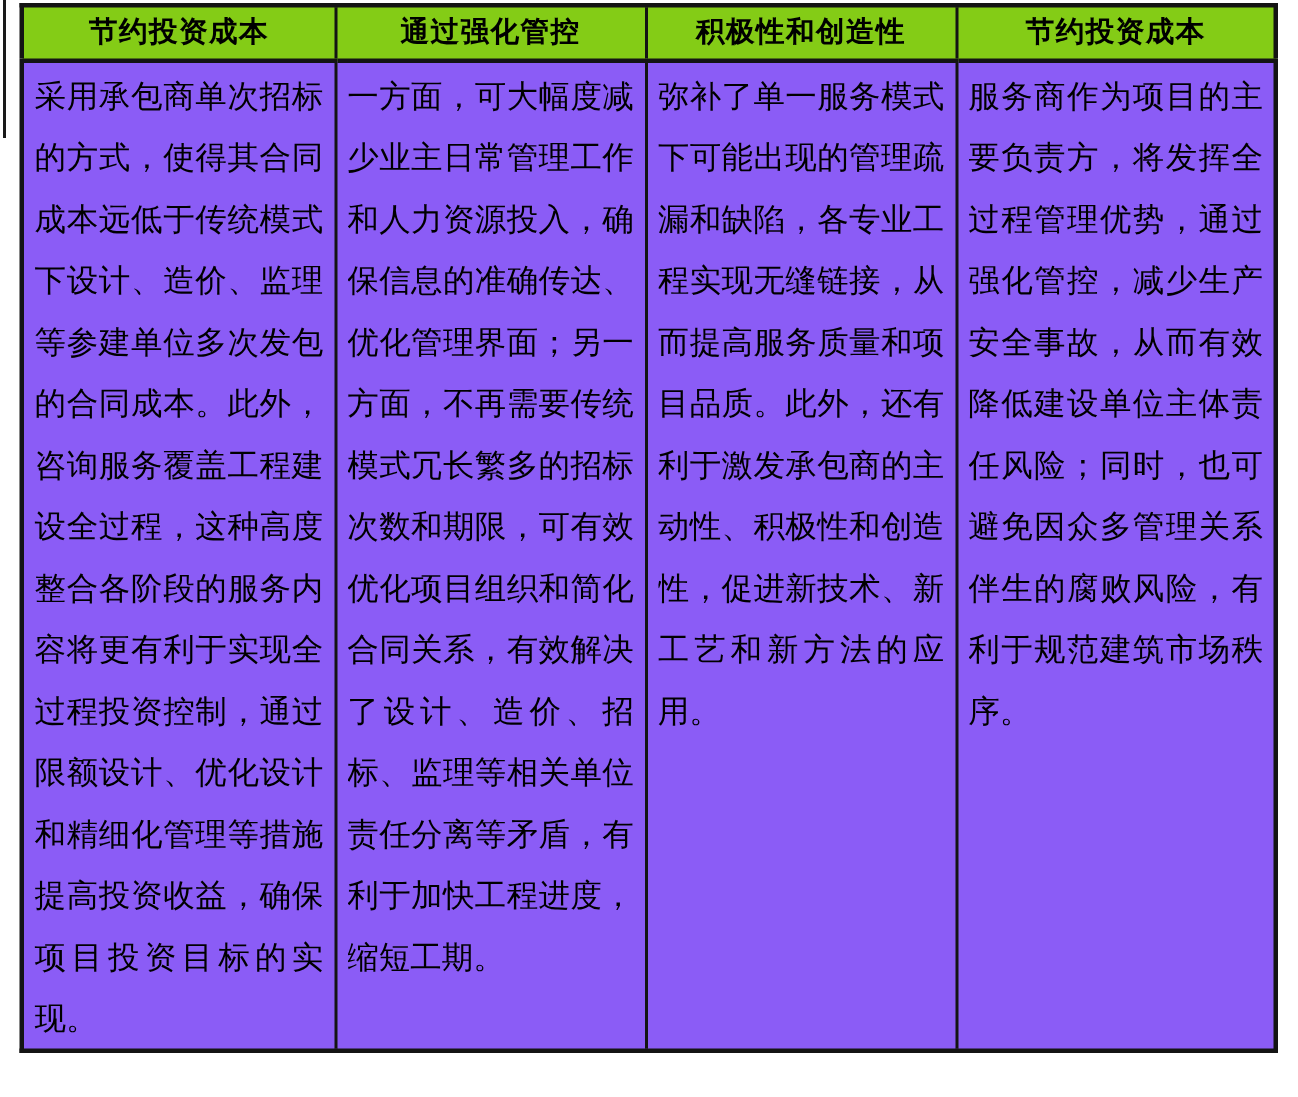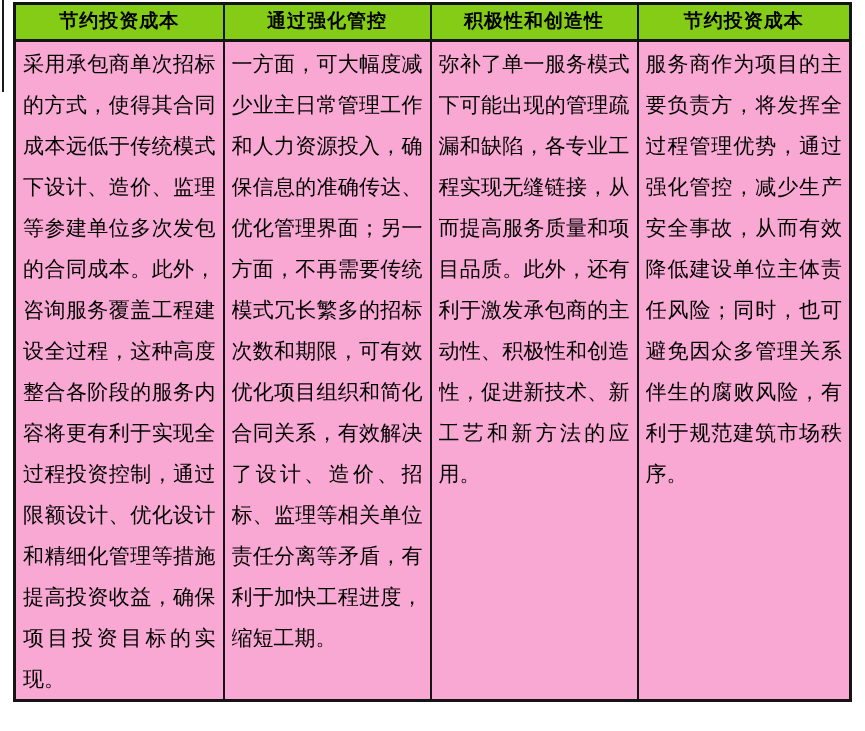--- a/index.html
+++ b/index.html
@@ -42,21 +42,21 @@
     vertical-align: middle;
     height: 30px;
     padding: 1px 0 3px 0;
     letter-spacing: 1px;
     font-family: "DejaVu Serif", serif;
   }
   table.benefits-table td {
     border: 2px solid #141414;
     vertical-align: top;
     padding: 2px 7px 0 7px;
-    background: #f9a8d4;
+    background: #8b5cf6;
   }
   .cell-body {
     height: 655px;
     overflow: hidden;
     font-size: 21px;
     line-height: 41px;
     text-align: justify;
     text-justify: inter-character;
     color: #000000;
   }

